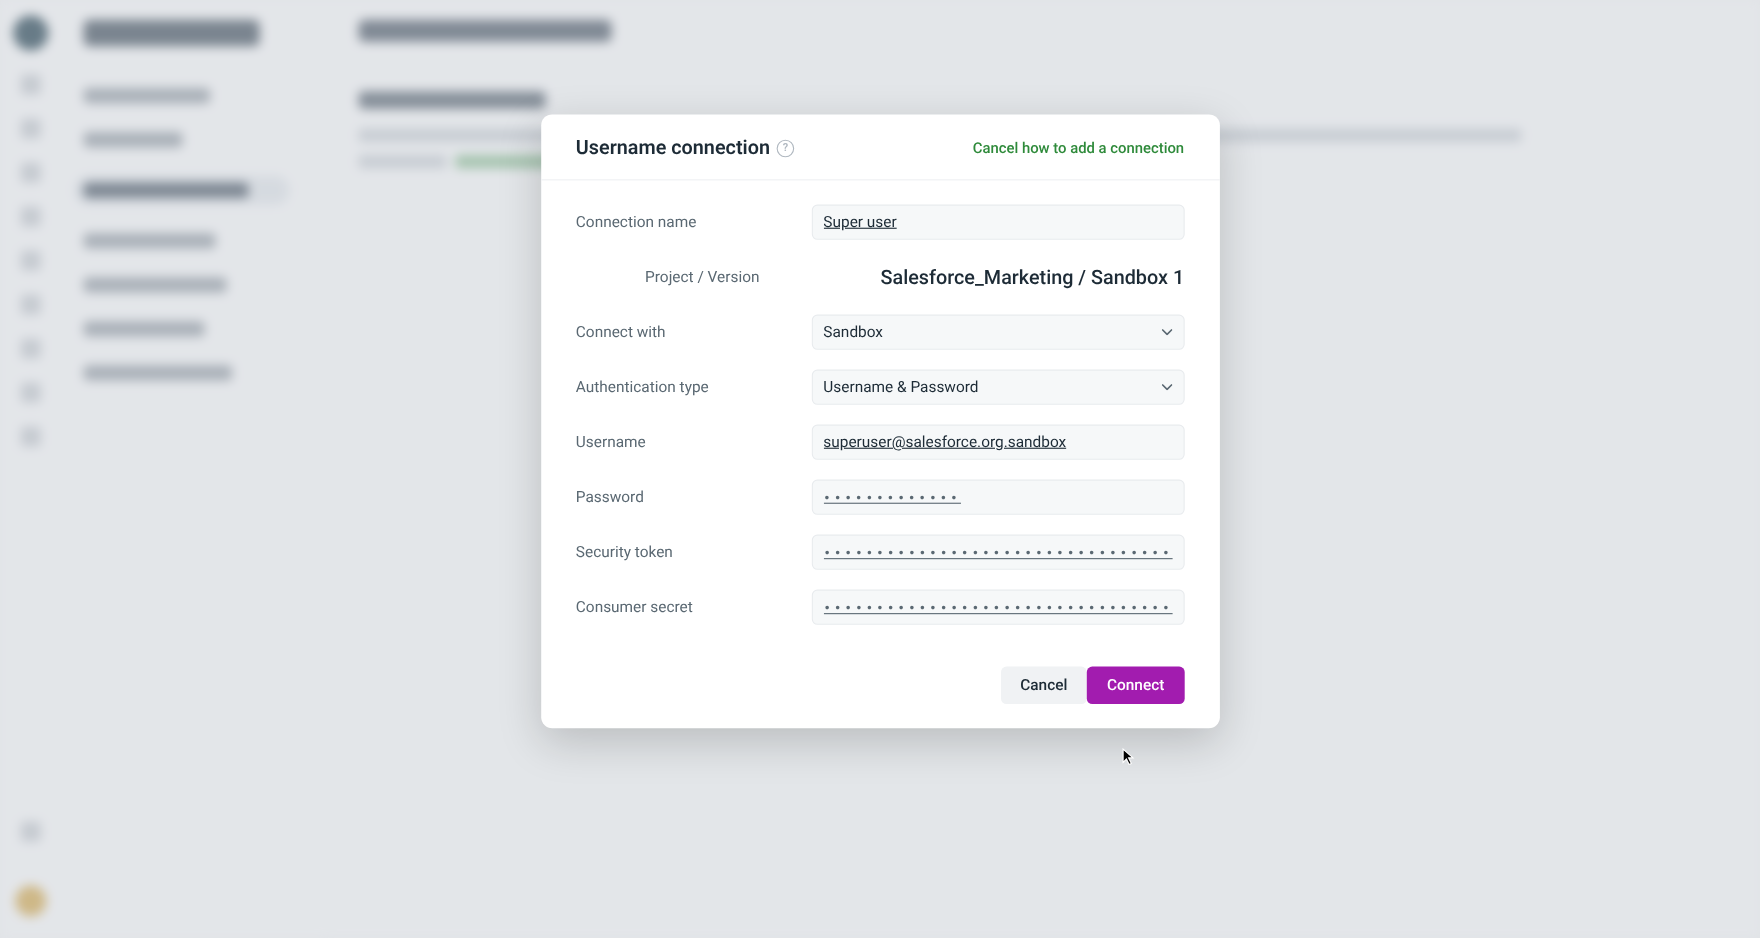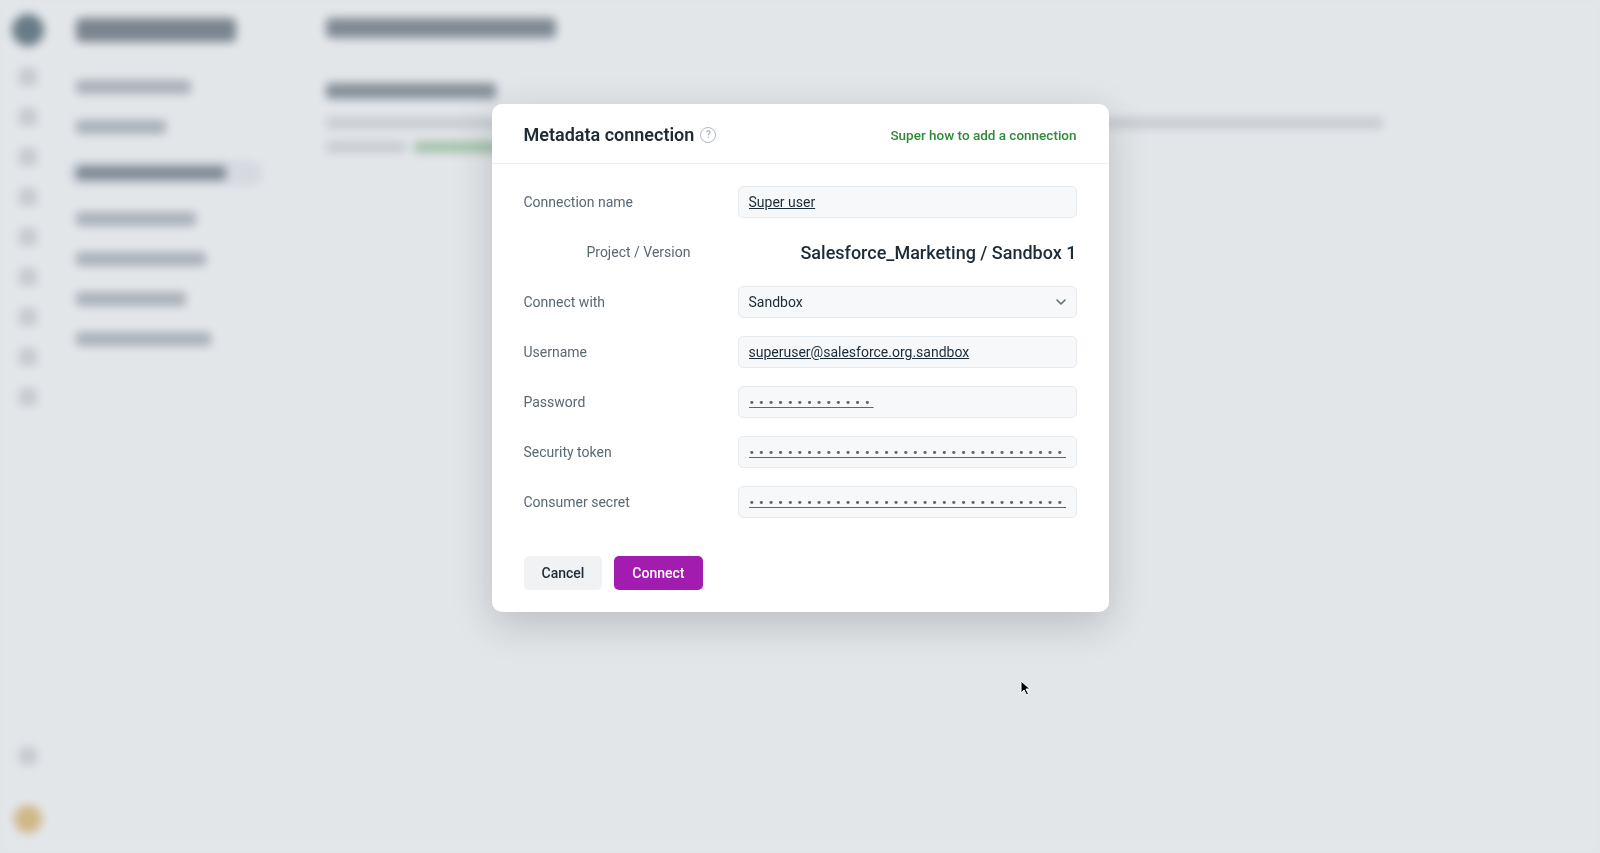--- a/index.html
+++ b/index.html
@@ -325,22 +325,21 @@
     
     .form-input.trunc {
       white-space: nowrap;
       overflow: hidden;
       text-overflow: ellipsis;
     }
     
     .modal-footer {
       padding: 12px 32px 22px 32px;
       display: flex;
-      justify-content: flex-start;
-      gap: 12px;
+      justify-content: flex-end;
     }
     
     .btn {
       height: 34px;
       padding: 0 18px;
       border-radius: 5px;
       font-size: 14px;
       font-weight: 500;
       border: none;
       cursor: pointer;
@@ -406,24 +405,24 @@
       <div class="bg-main-link"></div>
     </div>
   </div>
 </div>
 
 <div class="overlay">
   <div class="modal">
 
     <div class="modal-header">
       <div class="modal-title-wrap">
-        <span class="modal-title">Metadata connection</span>
+        <span class="modal-title">Username connection</span>
         <span class="help-icon">?</span>
       </div>
-      <a class="learn-link">Super how to add a connection</a>
+      <a class="learn-link">Cancel how to add a connection</a>
     </div>
 
     <div class="modal-body">
 
       <div class="form-row">
         <div class="form-label">Connection name</div>
         <input class="form-input" value="Super user" style="">
       </div>
 
       <div class="form-row">
@@ -436,20 +435,31 @@
         <div class="form-select">
           <span>Sandbox</span>
           <span class="chevron-down">
             <svg viewBox="0 0 10 6" fill="none">
                 <path d="M1 1L5 5L9 1" stroke="#5a6872" stroke-width="1.5" stroke-linecap="round" stroke-linejoin="round"></path>
               </svg>
           </span>
         </div>
       </div>
 
+      <div class="form-row">
+        <div class="form-label">Authentication type</div>
+        <div class="form-select">
+          <span>Username &amp; Password</span>
+          <span class="chevron-down">
+            <svg viewBox="0 0 10 6" fill="none">
+                <path d="M1 1L5 5L9 1" stroke="#5a6872" stroke-width="1.5" stroke-linecap="round" stroke-linejoin="round"></path>
+              </svg>
+          </span>
+        </div>
+      </div>
 
       <div class="form-row">
         <div class="form-label">Username</div>
         <input class="form-input" value="superuser@salesforce.org.sandbox" style="">
       </div>
 
       <div class="form-row">
         <div class="form-label">Password</div>
         <input class="form-input dots" value="•••••••••••••" style="">
       </div>

